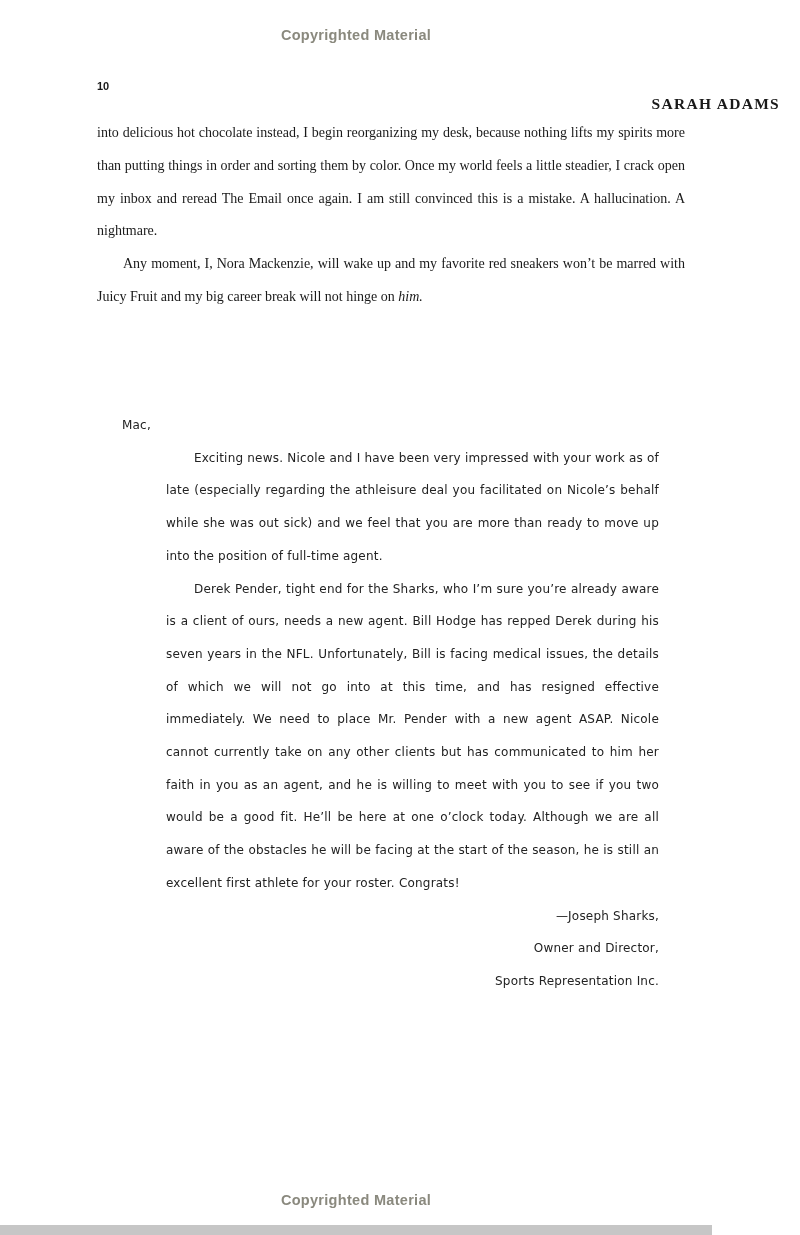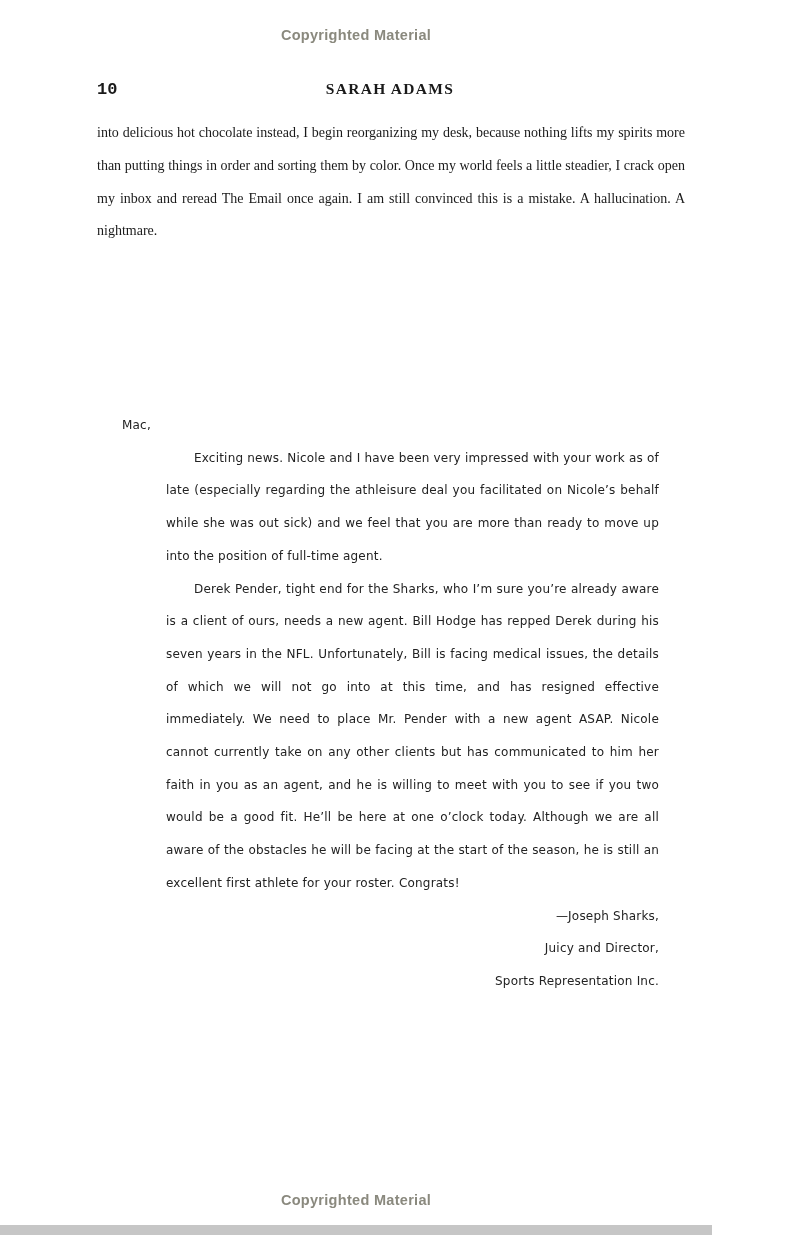--- a/index.html
+++ b/index.html
@@ -35,35 +35,36 @@
     position: absolute;
     top: 80px;
     left: 0;
     width: 100%;
     height: 24px;
   }
   .page-number {
     position: absolute;
     left: 97px;
     top: 0;
-    font-family: Liberation Mono, monospace;
+    font-family: Liberation Sans, sans-serif;
     font-weight: bold;
-    font-size: 17px;
+    font-size: 11px;
     color: var(--body-text, #1a1a1a);
   }
   .running-title {
     position: absolute;
     left: 0;
     width: 780px;
-    text-align: center;
+    text-align: right;
     font-family: "Liberation Serif", serif;
     font-weight: bold;
     font-size: 15.5px;
     letter-spacing: 1.3px;
     color: var(--body-text, #1a1a1a);
+    margin-top: 15px;
   }
 
   .body-text {
     position: absolute;
     top: 117px;
     left: 97px;
     width: 588px;
     font-family: "Liberation Serif", serif;
     font-size: 14px;
     line-height: 32.8px;
@@ -104,28 +105,29 @@
 
   <div class="copyright copyright-top">Copyrighted Material</div>
 
   <div class="header">
     <span class="page-number">10</span>
     <span class="running-title">SARAH ADAMS</span>
   </div>
 
   <div class="body-text">
     <p class="para">into delicious hot chocolate instead, I begin reorganizing my desk, because nothing lifts my spirits more than putting things in order and sorting them by color. Once my world feels a little steadier, I crack open my inbox and reread The Email once again. I am still convinced this is a mistake. A hallucination. A nightmare.</p>
+    <p class="para para-indent"><span>Any moment, I, Nora Mackenzie, will wake up and my favorite red sneakers won’t be marred with Juicy Fruit and my big career break will not hinge on </span><em>him.</em></p>
   </div>
 
   <div class="email-block">
     <p class="email-para">Mac,</p>
     <p class="email-para email-para-indent">Exciting news. Nicole and I have been very impressed with your work as of late (especially regarding the athleisure deal you facilitated on Nicole’s behalf while she was out sick) and we feel that you are more than ready to move up into the position of full-time agent.</p>
     <p class="email-para email-para-indent">Derek Pender, tight end for the Sharks, who I’m sure you’re already aware is a client of ours, needs a new agent. Bill Hodge has repped Derek during his seven years in the NFL. Unfortunately, Bill is facing medical issues, the details of which we will not go into at this time, and has resigned effective immediately. We need to place Mr. Pender with a new agent ASAP. Nicole cannot currently take on any other clients but has communicated to him her faith in you as an agent, and he is willing to meet with you to see if you two would be a good fit. He’ll be here at one o’clock today. Although we are all aware of the obstacles he will be facing at the start of the season, he is still an excellent first athlete for your roster. Congrats!</p>
     <p class="email-sig">—Joseph Sharks,</p>
-    <p class="email-sig">Juicy and Director,</p>
+    <p class="email-sig">Owner and Director,</p>
     <p class="email-sig">Sports Representation Inc.</p>
   </div>
 
   <div class="copyright copyright-bottom">Copyrighted Material</div>
 
   <div class="bottom-bar"></div>
 
 </div>
 
 </body></html>

